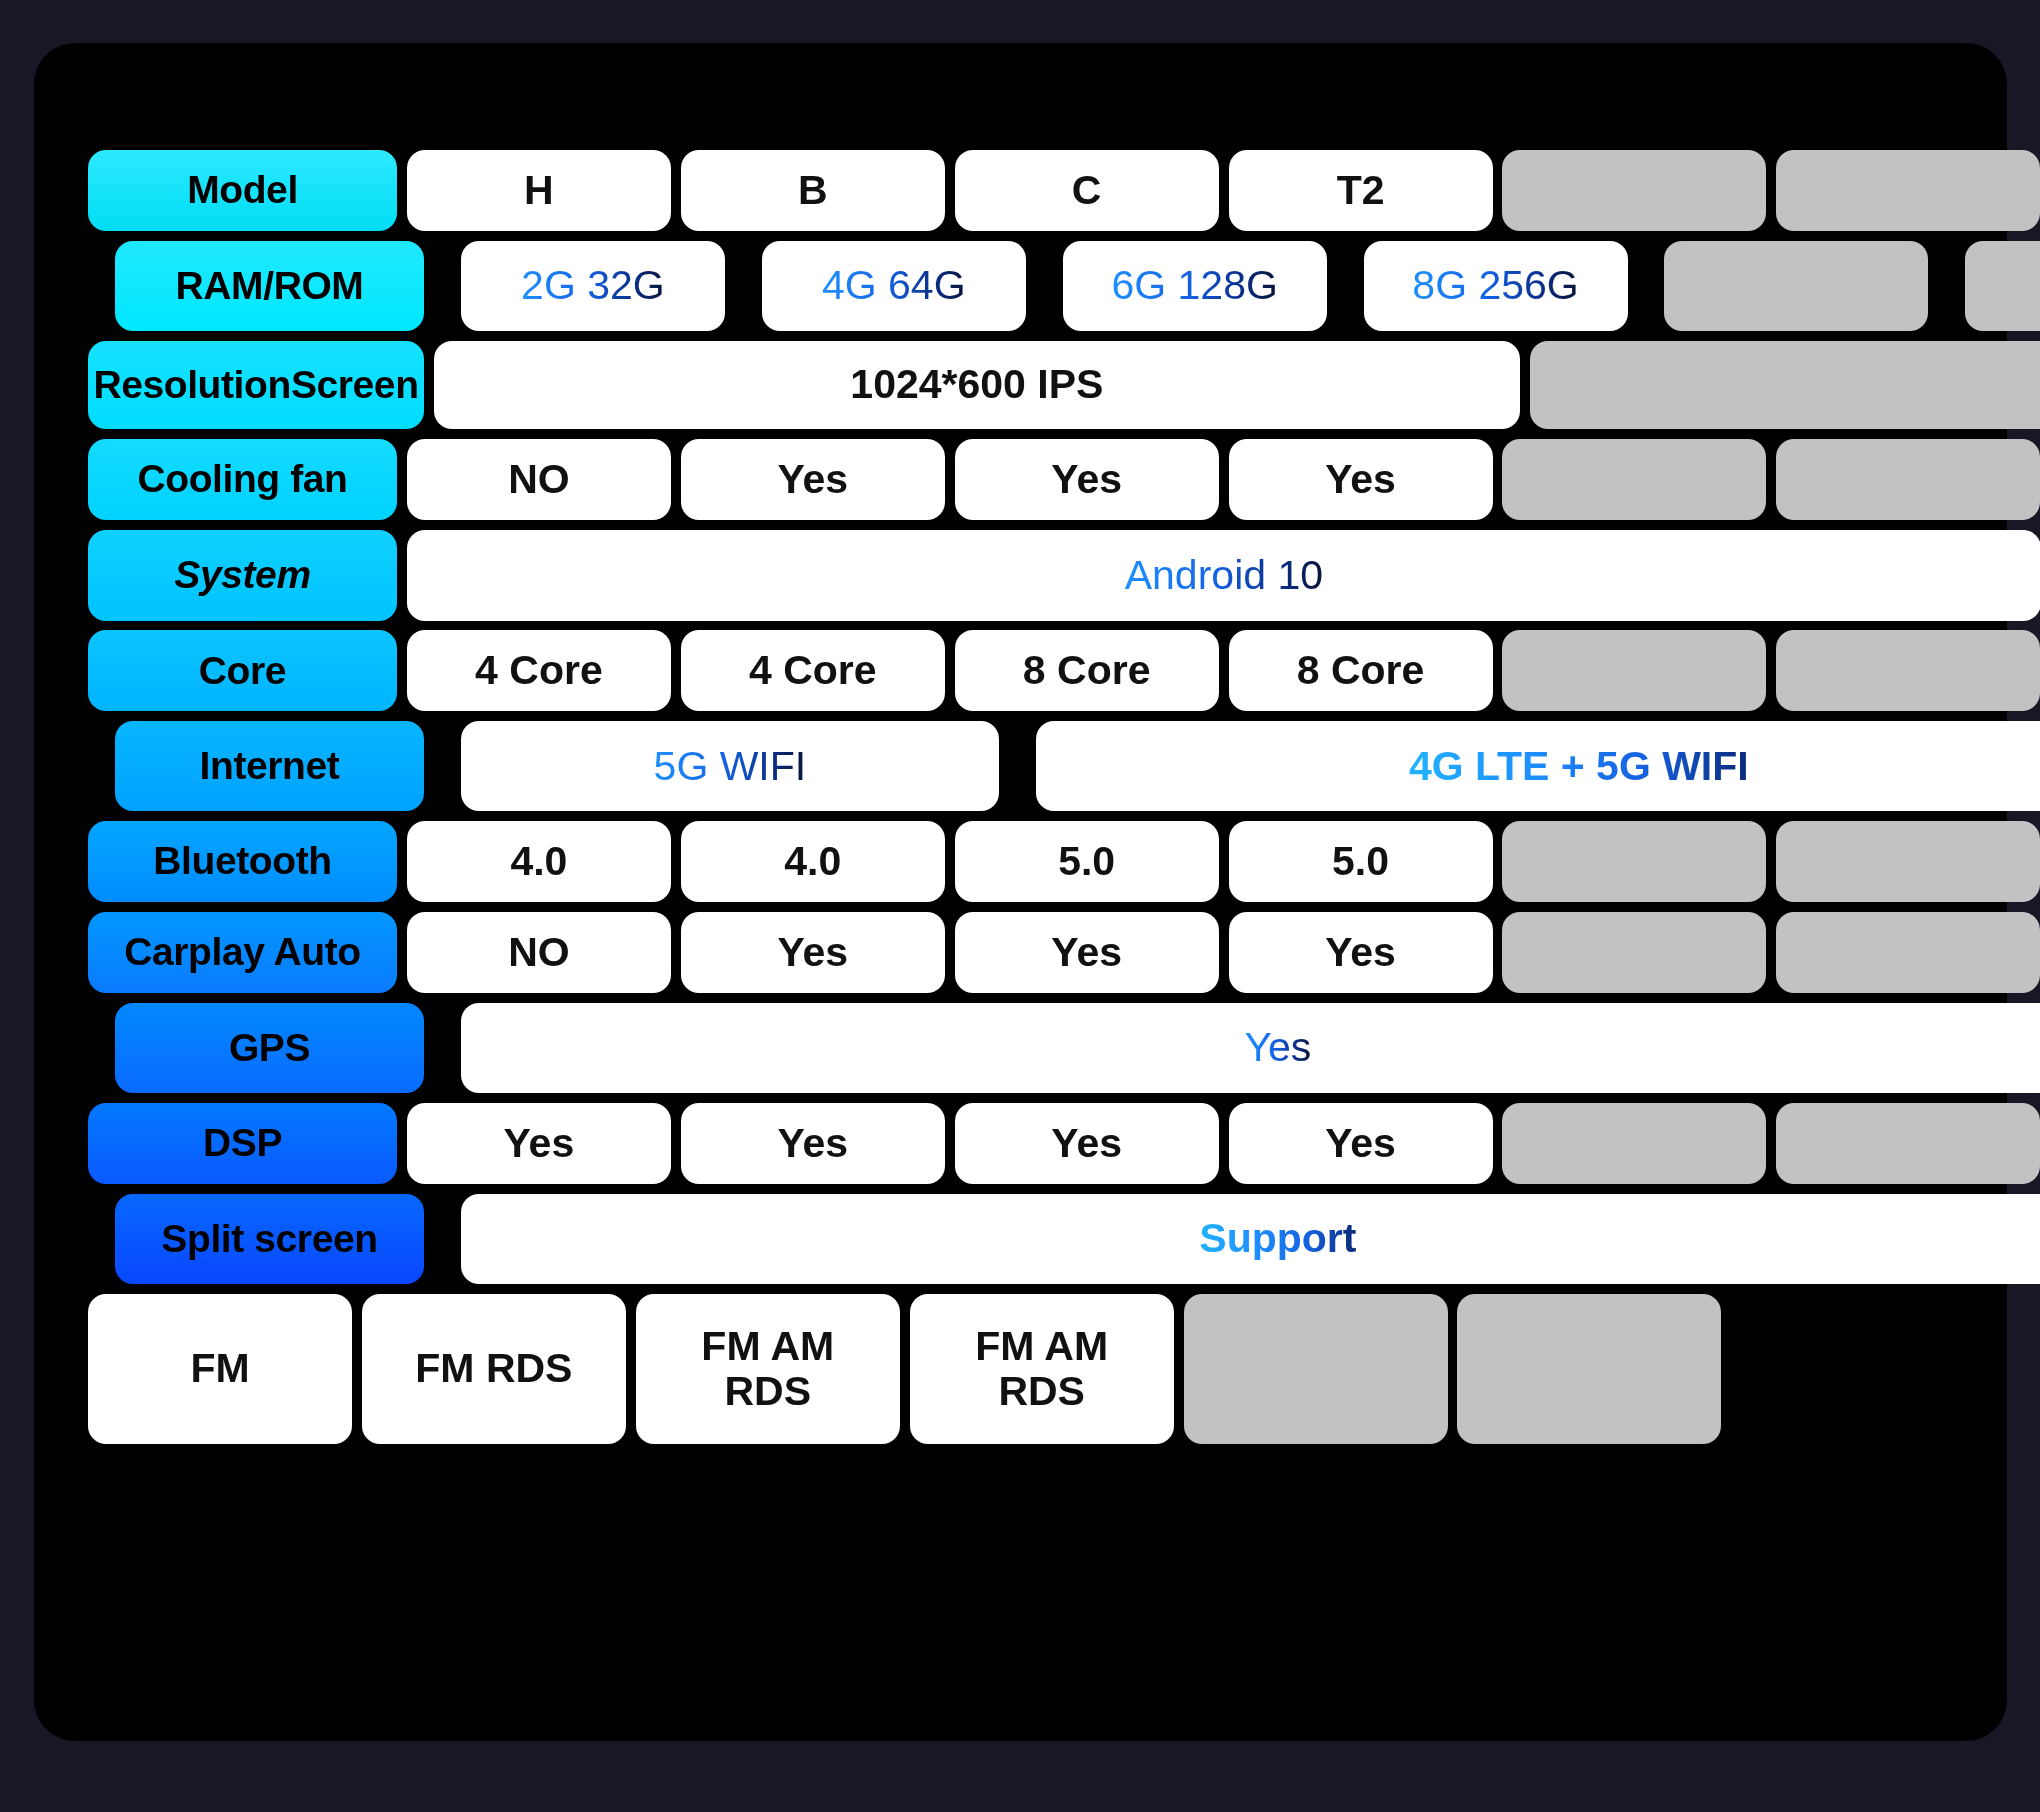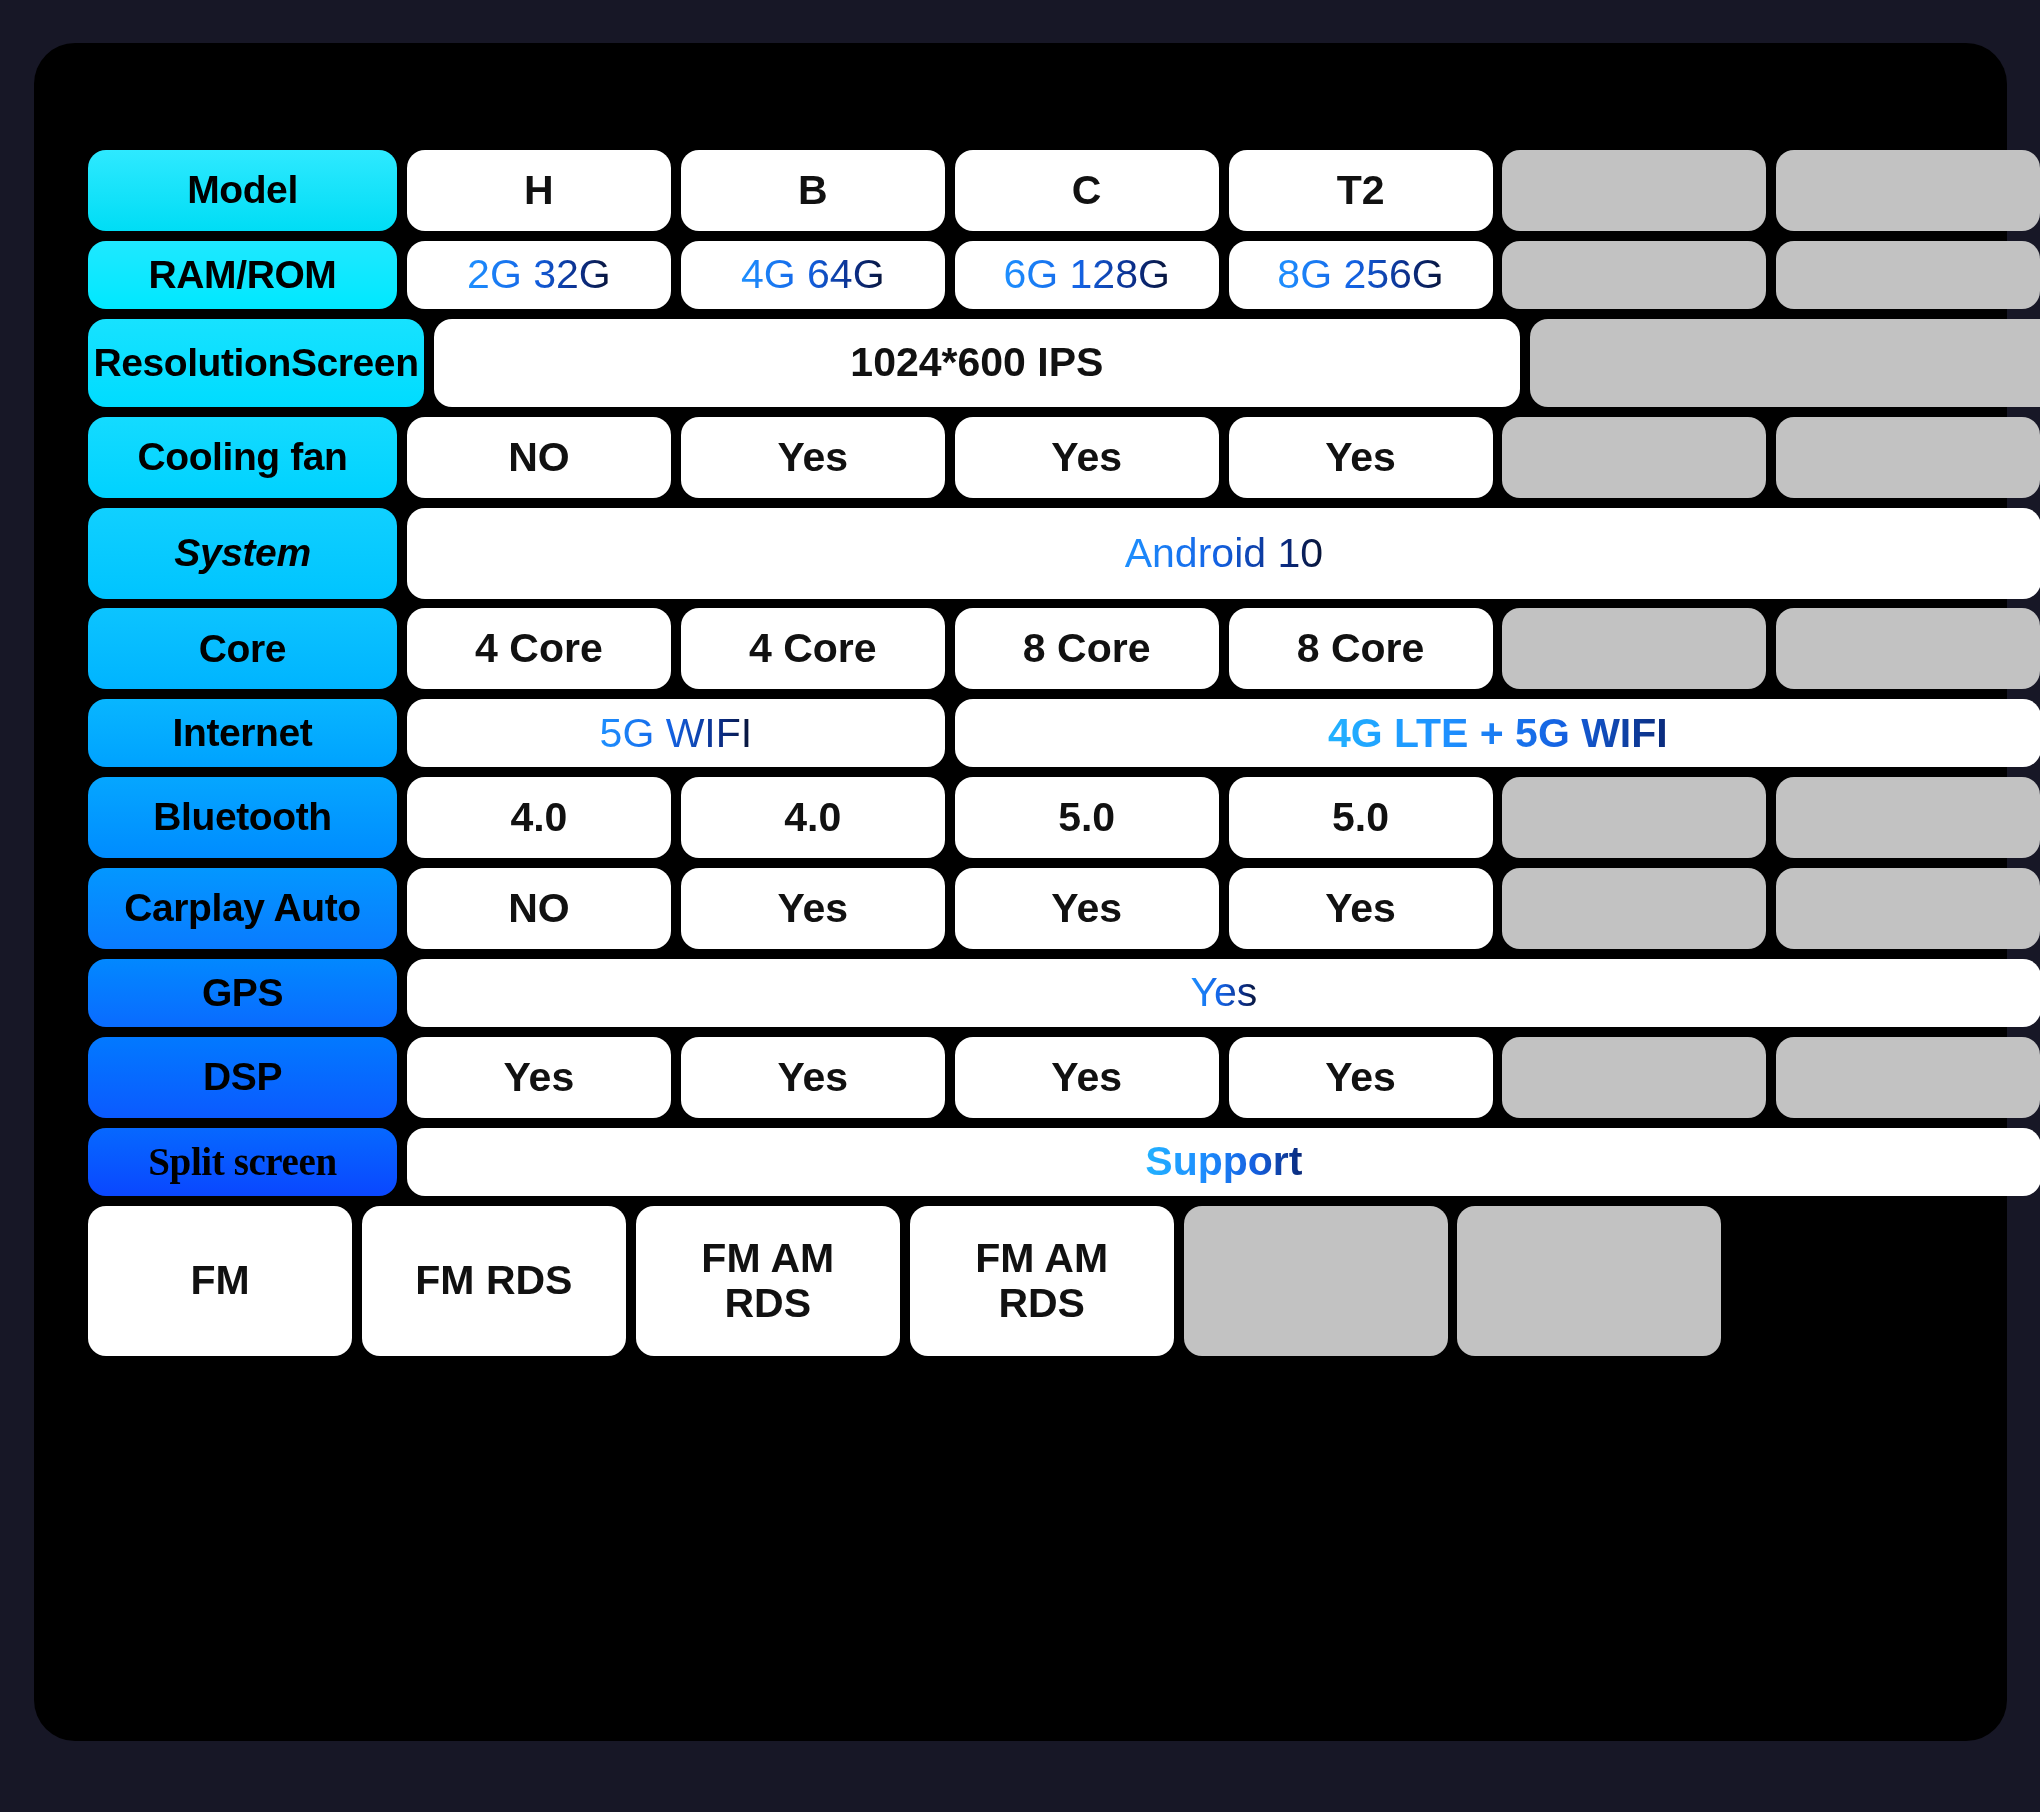--- a/index.html
+++ b/index.html
@@ -104,38 +104,38 @@
     -webkit-text-fill-color: transparent;
     white-space: nowrap;
   }
 
   .bold-black { font-weight: 700; }
 
   .two-line { line-height: 1.08; }
 
   
   .h-std  .label-cell, .h-std  .cell { height: 81px; }
-  .h-tall .label-cell, .h-tall .cell { height: 68px; }
+  .h-tall .label-cell, .h-tall .cell { height: 90px; margin-left: 27px; }
   .h-res  .label-cell, .h-res  .cell { height: 88px; }
   .h-sys  .label-cell, .h-sys  .cell { height: 91px; }
   .h-pres .label-cell, .h-pres .cell { height: 150px; }
 
   
   .g0  { background: linear-gradient(180deg, #2EE9FF 0%, #00DDF5 100%); }
   .g1  { background: linear-gradient(180deg, #1FE8FF 0%, #00E8FF 100%); }
   .g2  { background: linear-gradient(180deg, #17E2FF 0%, #00DCFF 100%); }
   .g3  { background: linear-gradient(180deg, #14DBFF 0%, #00D2FF 100%); }
   .g4  { background: linear-gradient(180deg, #10D0FF 0%, #00C4FF 100%); font-style: italic; }
   .g5  { background: linear-gradient(180deg, #0CC4FF 0%, #00B4FF 100%); }
   .g6  { background: linear-gradient(180deg, #08B6FF 0%, #00A2FF 100%); }
   .g7  { background: linear-gradient(180deg, #05A6FF 0%, #008CFF 100%); }
   .g8  { background: linear-gradient(180deg, #0397FF 0%, #0A7BFF 100%); }
   .g9  { background: linear-gradient(180deg, #0288FF 0%, #0A6BFF 100%); }
   .g10 { background: linear-gradient(180deg, #0279FF 0%, #0B5AFF 100%); }
-  .g11 { background: linear-gradient(180deg, #0668FF 0%, #0A47FF 100%); font-family: Liberation Serif, serif; }
+  .g11 { background: linear-gradient(180deg, #0668FF 0%, #0A47FF 100%); }
   .g12 { background: linear-gradient(180deg, #0A55FF 0%, #0630FF 100%); }
 </style>
 </head>
 <body>
 
 <div id="page">
   <div class="panel">
     <div class="table" id="spec-table">
         <div class="row h-std">
           <div class="label-cell g0">Model</div>

